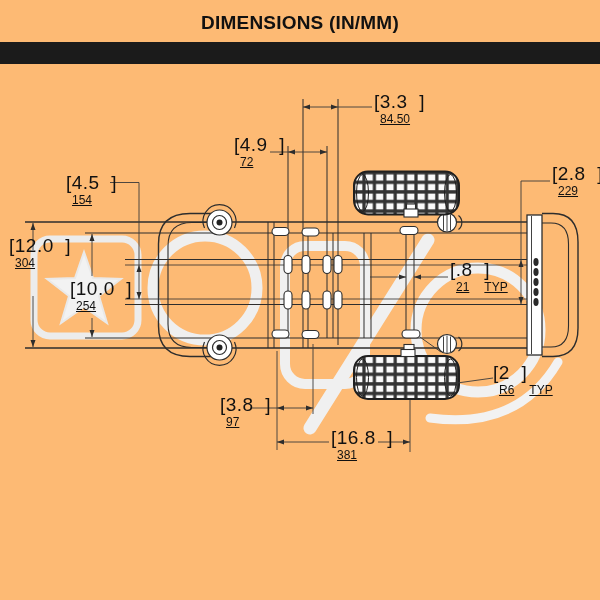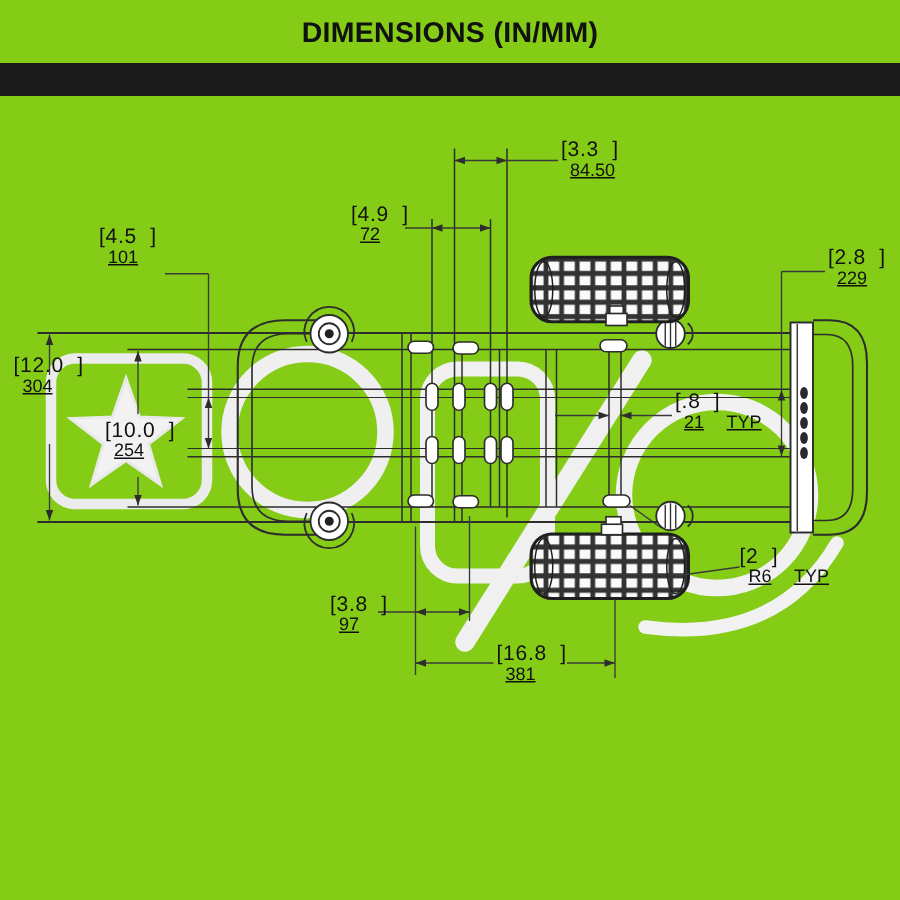--- a/index.html
+++ b/index.html
@@ -1,23 +1,23 @@
 <!DOCTYPE html>
 <html><head>
 <meta charset="utf-8">
 <style>
   html,body{margin:0;padding:0;background:#fff;}
-  #page{position:relative;width:600px;height:600px;background:#84cc16;overflow:hidden;
+  #page{position:relative;width:600px;height:600px;background:#fdba74;overflow:hidden;
         font-family:"Liberation Sans",sans-serif;color:#111;}
   #title{position:absolute;top:12px;left:0;width:600px;text-align:center;
          font-size:19px;font-weight:700;letter-spacing:.2px;}
   #bar{position:absolute;top:42px;left:0;width:600px;height:22px;background:#1b1b1b;}
   svg{position:absolute;left:0;top:0;}
   .dim{position:absolute;line-height:1.15;}
-  .din{font-size:14px;white-space:pre;letter-spacing:.5px;}
+  .din{font-size:19px;white-space:pre;letter-spacing:.5px;}
   .dmm{font-size:12px;padding-left:6px;white-space:pre;text-decoration:underline;}
   .typ{margin-left:15px;}
   #footer{position:absolute;left:50px;top:459px;font-size:9.5px;line-height:1.45;
           letter-spacing:-.1px;}
 </style>
 </head>
 <body>
 
 <div id="page">
 
@@ -187,23 +187,23 @@
   </svg>
 
   <div class="dim" style="left:374px;top:91px">
     <div class="din">[3.3  ]</div>
     <div class="dmm">84.50</div>
   </div>
   <div class="dim" style="left:234px;top:134px">
     <div class="din">[4.9  ]</div>
     <div class="dmm">72</div>
   </div>
-  <div class="dim" style="left:66px;top:149px">
+  <div class="dim" style="left:66px;top:172px">
     <div class="din">[4.5  ]</div>
-    <div class="dmm">101</div>
+    <div class="dmm">154</div>
   </div>
   <div class="dim" style="left:552px;top:163px">
     <div class="din">[2.8  ]</div>
     <div class="dmm">229</div>
   </div>
   <div class="dim" style="left:9px;top:235px">
     <div class="din">[12.0  ]</div>
     <div class="dmm">304</div>
   </div>
   <div class="dim" style="left:70px;top:278px">

